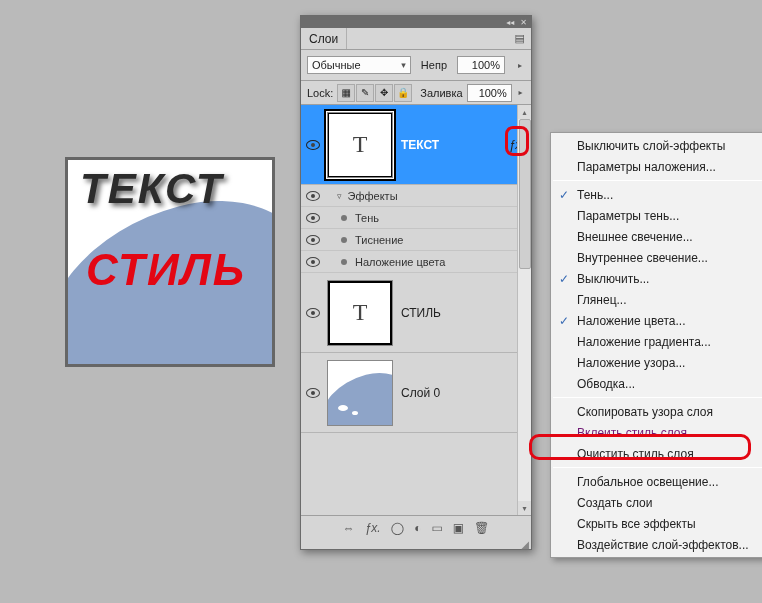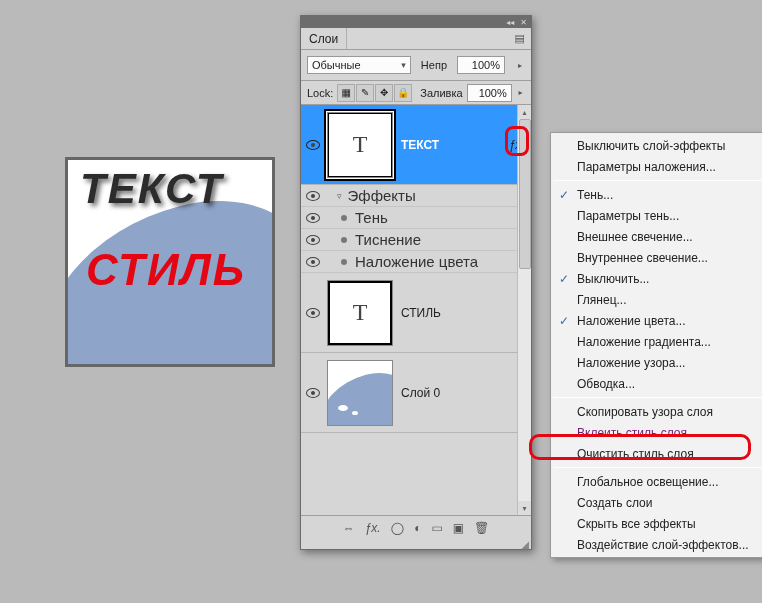--- a/index.html
+++ b/index.html
@@ -85,21 +85,21 @@
     width: 20px; height: 18px; display:flex; align-items:center; justify-content:center;
     font-style: italic; font-size: 12px; color: #333; margin-right: 4px;
   }
   .layer-row.selected .fx-badge { color: #222; }
   .fx-circle { position: absolute; left: 505px; top: 126px; width: 24px; height: 30px; border: 3px solid #e30613; border-radius: 8px; z-index: 50; }
 
   .sublayer { display: flex; align-items: center; height: 22px; border-bottom: 1px solid #c5c5c5; padding-left: 26px; }
   .sublayer .eye-col { width: 24px; margin-left: -26px; }
   .sublayer .dot { width: 6px; height: 6px; background: #777; border-radius: 50%; margin: 0 8px 0 16px; }
   .sublayer .caret { font-size: 9px; color: #555; margin-left: 12px; }
-  .sublayer-label { font-size: 15px; color: #333; }
+  .sublayer-label { font-size: 11px; color: #333; }
 
   .panel-gap { height: 92px; background: #d6d6d6; border-bottom: 1px solid #9f9f9f;}
   .scrollbar { position: absolute; right: 0; top: 0; bottom: 0; width: 14px; background: #e8e8e8; border-left: 1px solid #bcbcbc;}
   .scrollbar .s-up, .scrollbar .s-down { height: 14px; display:flex; align-items:center; justify-content:center; font-size:8px; color:#666; background:#dcdcdc; }
   .scrollbar .s-thumb { position:absolute; top:14px; width: 12px; left:1px; height: 150px; background: #cfcfcf; border:1px solid #aaa; border-radius:2px;}
 
   .panel-footer { height: 24px; background: #d6d6d6; display:flex; align-items:center; justify-content:center; gap: 10px; border-top:1px solid #9f9f9f; color:#555; font-size:12px;}
   .panel-resize { text-align:right; padding-right:2px; font-size:10px; color:#888; height:10px; }
 
   

